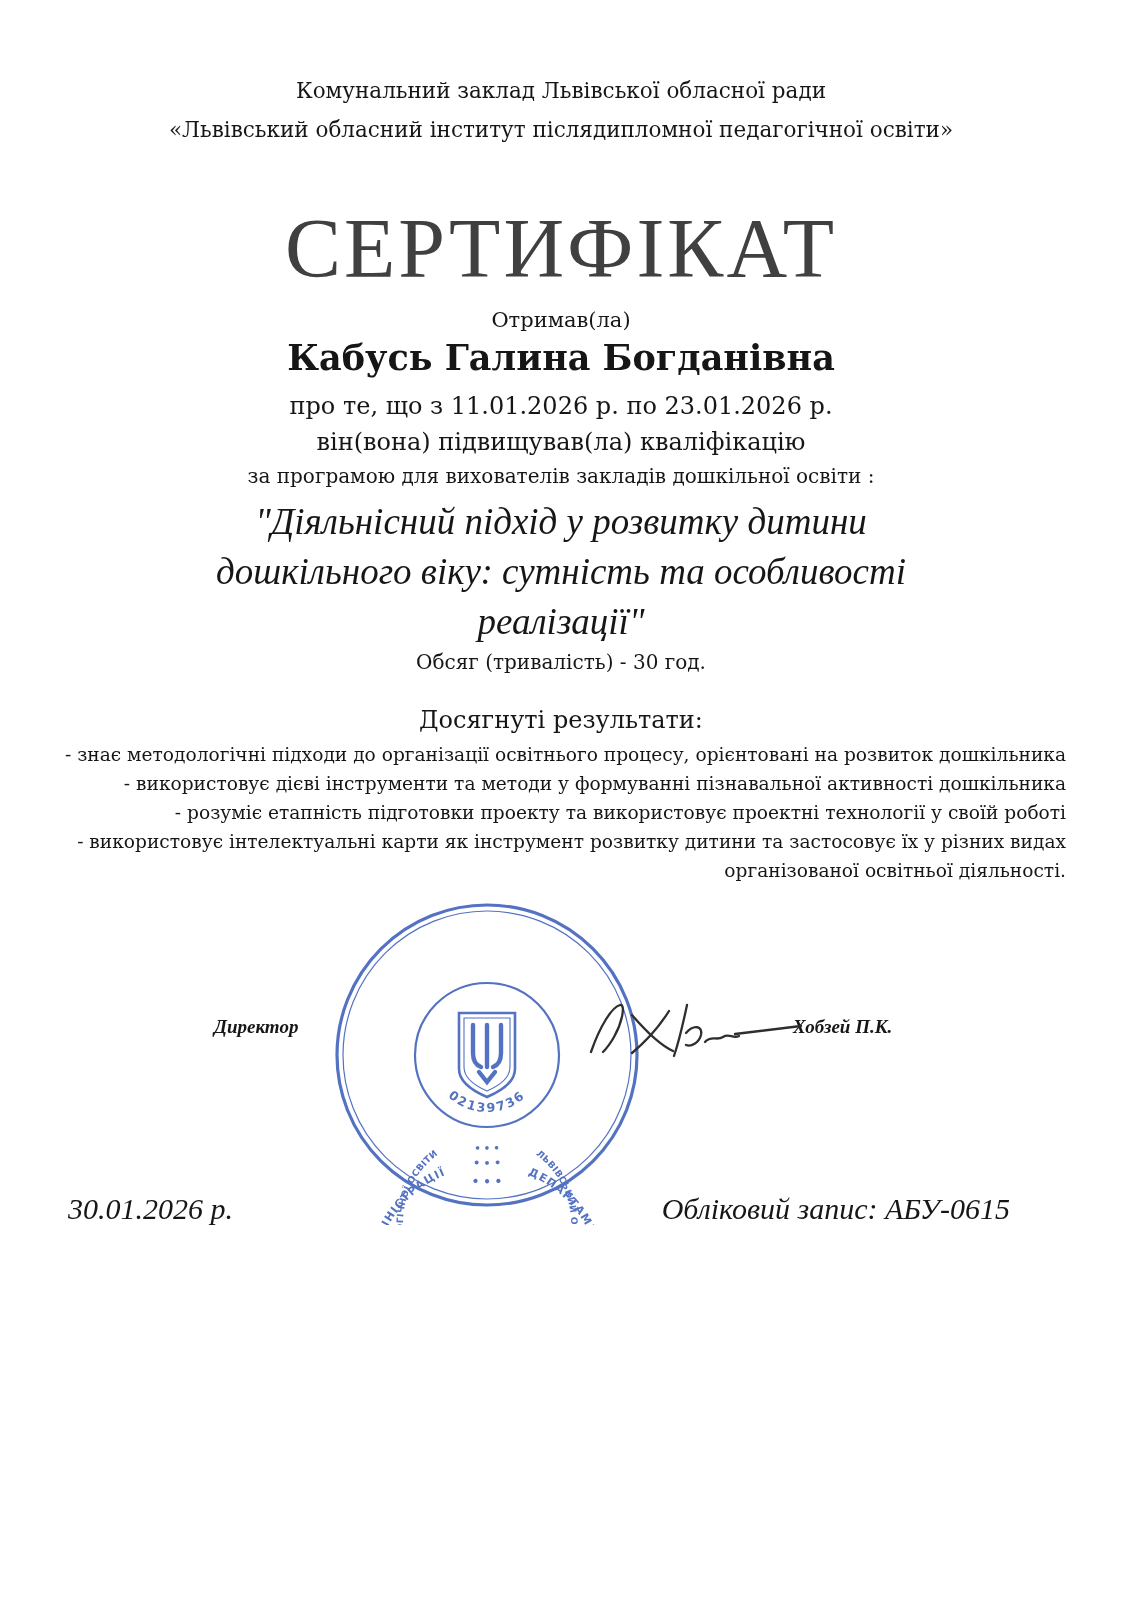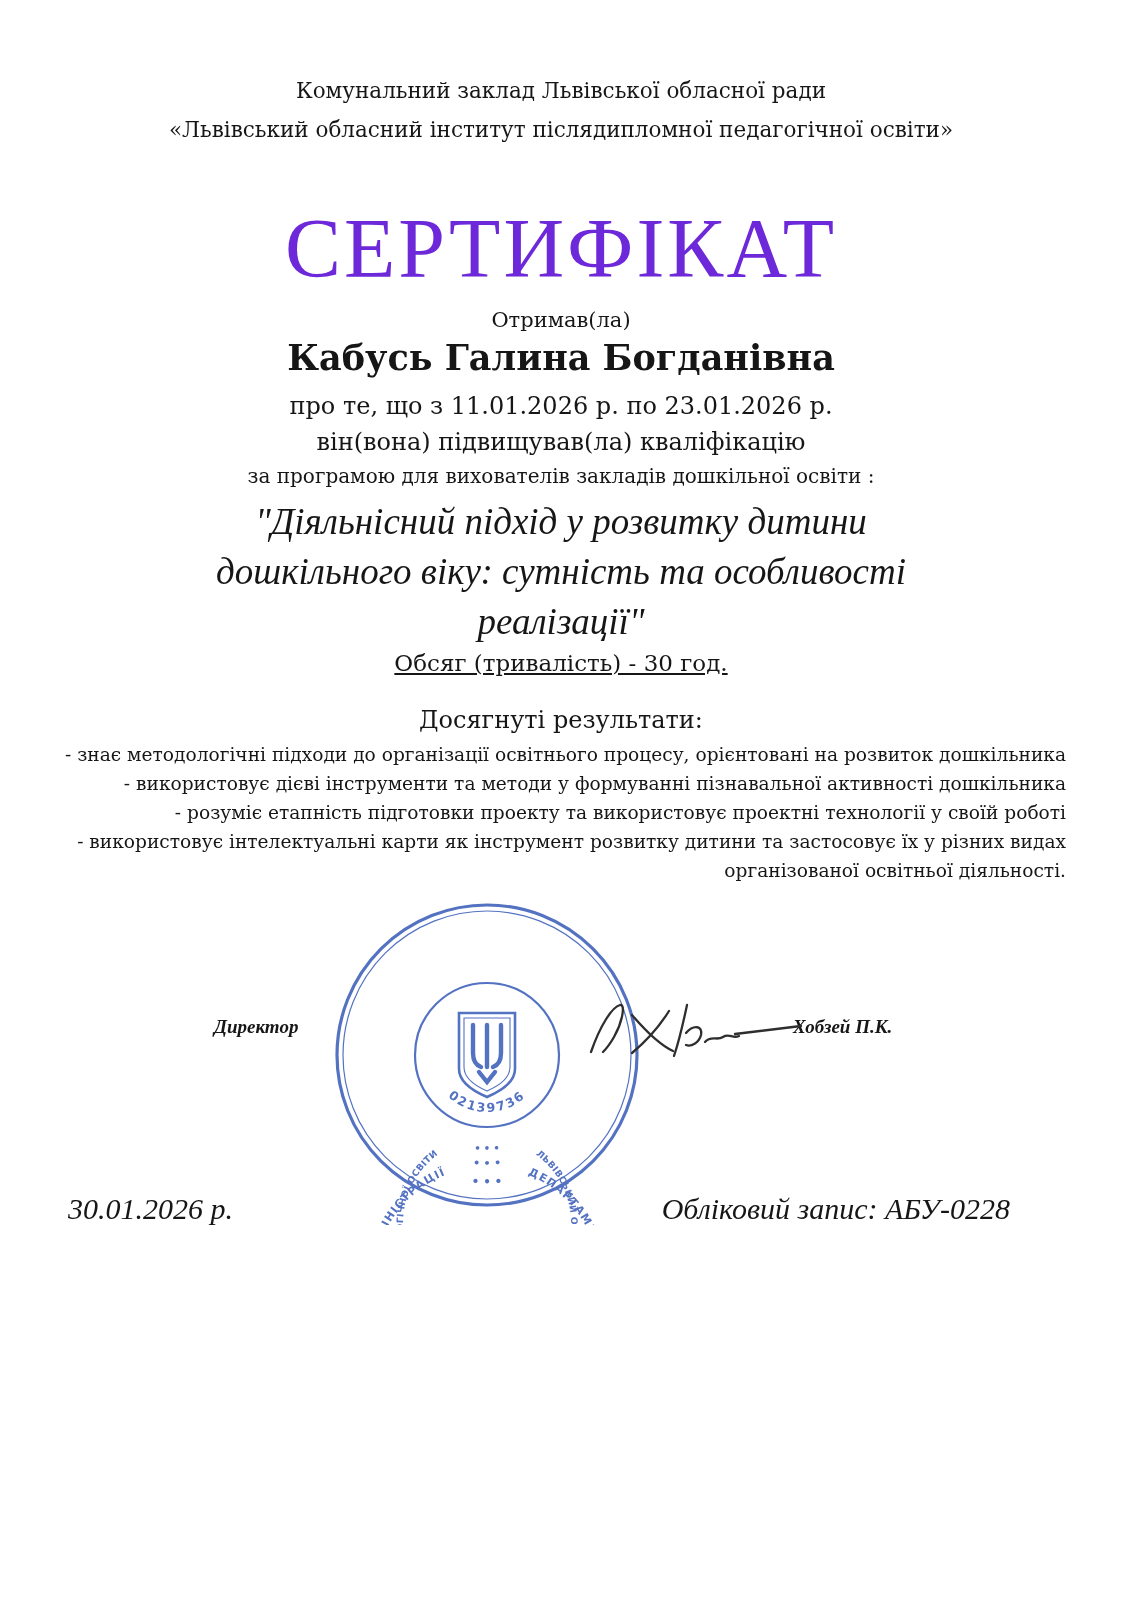--- a/index.html
+++ b/index.html
@@ -13,21 +13,21 @@
   .cert-title { top:200px; font-family:"Liberation Serif", serif; font-size:84px; letter-spacing:3px; font-weight:500; }
   .received  { top:308px; font-size:21px; }
   .name      { top:337px; font-size:35px; font-weight:bold; }
   .period    { top:392px; font-size:24px; }
   .qualif    { top:428px; font-size:24px; }
   .prog-intro{ top:464px; font-size:20px; }
   .prog-line { font-family:"Liberation Serif", serif; font-style:italic; font-size:37px; }
   .prog-1 { top:500px; }
   .prog-2 { top:550px; }
   .prog-3 { top:600px; }
-  .duration  { top:650px; font-size:23px;text-decoration:underline; }
+  .duration  { top:650px; font-size:20px; }
   .results-h { top:706px; font-size:24px;text-align:center; }
   .results {
     position:absolute; left:62px; top:740px; width:1004px;
     font-size:18.6px; line-height:29px; text-align:right;
   }
   .sig-row-label {
     position:absolute; font-family:"Liberation Serif", serif;
     font-style:italic; font-weight:bold; font-size:19px; white-space:nowrap;
   }
   .director  { left:214px; top:1016px; }
@@ -43,21 +43,21 @@
   .stamp-text { font-family:"DejaVu Sans", sans-serif; font-weight:bold; }
 </style>
 </head>
 <body>
 
 <div class="page">
 
   <div class="cline org-line1">Комунальний заклад Львівської обласної ради</div>
   <div class="cline org-line2">«Львівський обласний інститут післядипломної педагогічної освіти»</div>
 
-  <div class="cline cert-title" style="color:#6d28d9;">СЕРТИФІКАТ</div>
+  <div class="cline cert-title" style="color:#404040;">СЕРТИФІКАТ</div>
 
   <div class="cline received">Отримав(ла)</div>
   <div class="cline name">Кабусь Галина Богданівна</div>
 
   <div class="cline period">про те, що з 11.01.2026 р. по 23.01.2026 р.</div>
   <div class="cline qualif">він(вона) підвищував(ла) кваліфікацію</div>
   <div class="cline prog-intro">за програмою для вихователів закладів дошкільної освіти :</div>
 
   <div class="cline prog-line prog-1">"Діяльнісний підхід у розвитку дитини</div>
   <div class="cline prog-line prog-2">дошкільного віку: сутність та особливості</div>
@@ -142,15 +142,15 @@
         <path d="M84,23 C74,39 59,55 47,65"></path>
         <path d="M102,17 C98,36 93,56 89,68"></path>
         <path d="M101,45 C109,36 118,38 116,47 C114,55 106,59 101,57"></path>
         <path d="M120,54 C126,47 132,53 138,49 C144,45 148,51 154,48"></path>
         <path d="M150,46 L 216,38"></path>
       </g>
     </svg>
   </div>
 
   <div class="footer-it issue-date">30.01.2026 р.</div>
-  <div class="footer-it record">Обліковий запис: АБУ-0228</div>
+  <div class="footer-it record">Обліковий запис: АБУ-0615</div>
 
 </div>
 
 </body></html>

